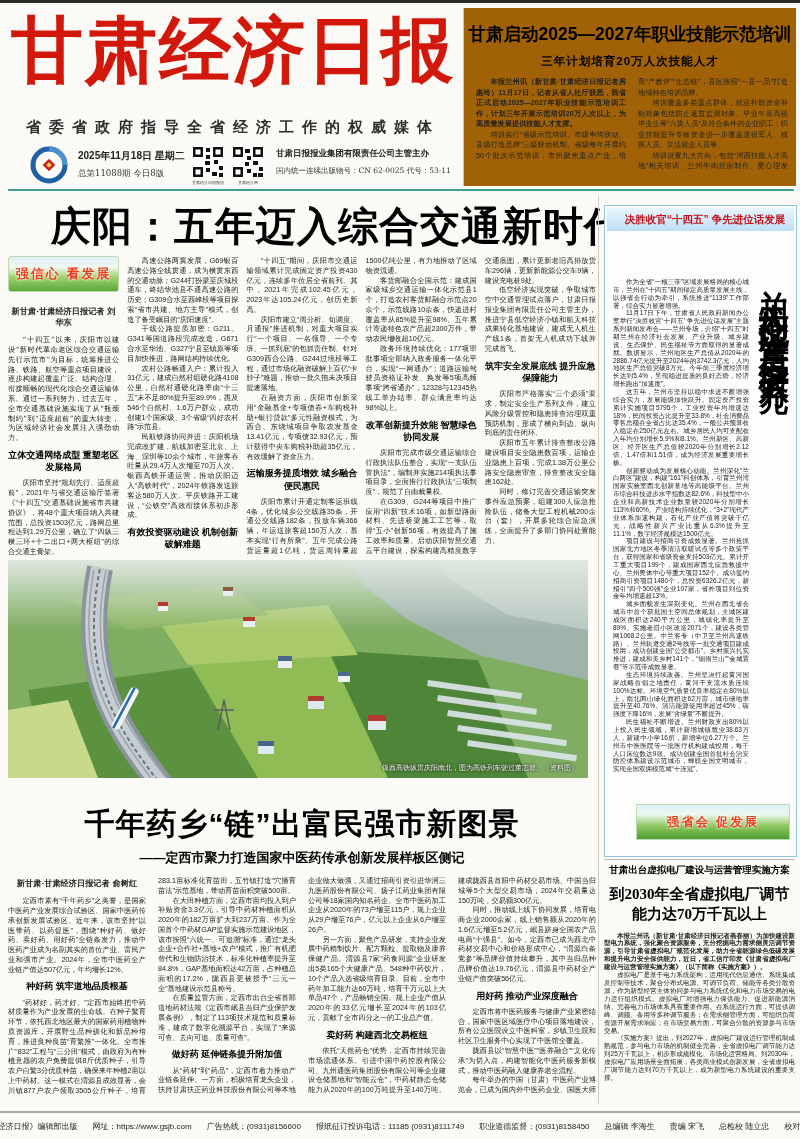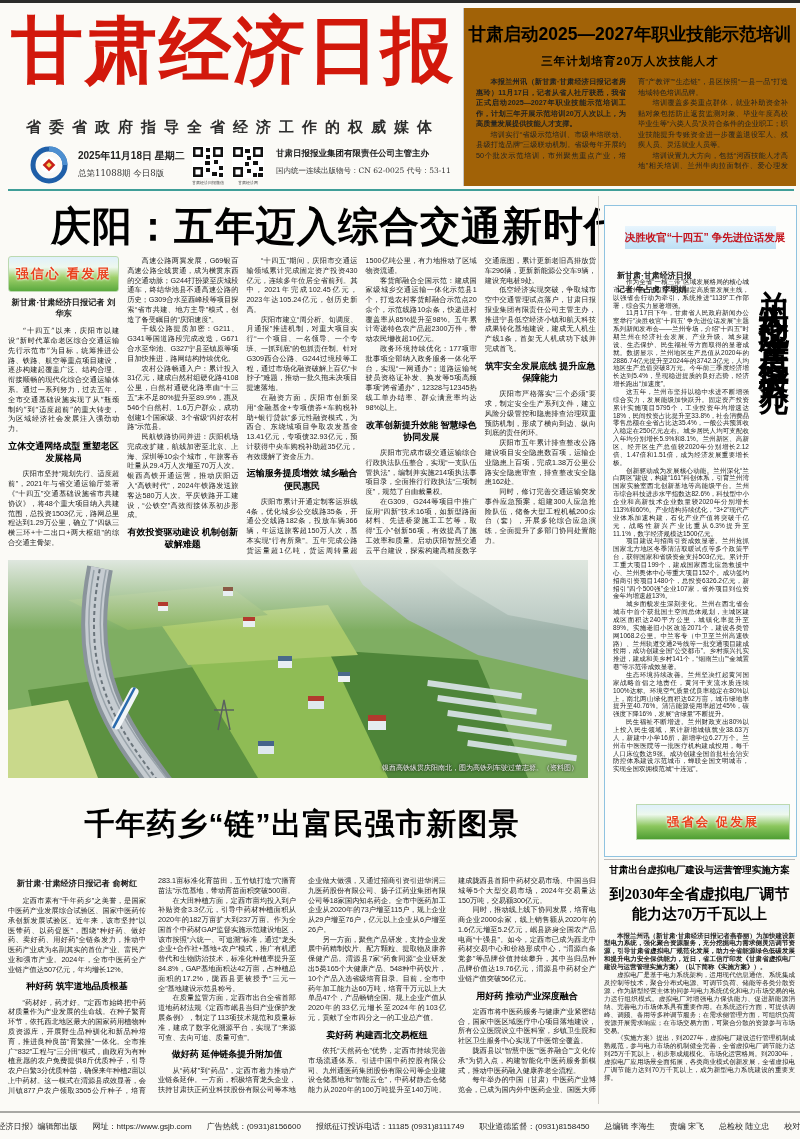--- a/index.html
+++ b/index.html
@@ -25,33 +25,33 @@
   
   .jobs-box{position:absolute;left:463px;top:8px;width:332px;height:178px;border-left:1px solid #c6c6c6;background:#a16207;}
   .jobs-headline{margin-top:14px;text-align:center;font-size:17.5px;font-weight:900;letter-spacing:0;white-space:nowrap;color:#000;}
   .jobs-subhead{margin-top:8px;text-align:center;font-size:11.5px;font-weight:bold;color:#000;letter-spacing:1px;}
   .jobs-body{margin:8px 8px 0 12px;height:96px;column-count:2;column-gap:12px;column-fill:auto;overflow:hidden;font-size:7.2px;line-height:1.46;text-align:justify;color:#222;}
   p{margin:0;text-indent:2em;}
   .lead{font-weight:bold;}
   
   .qy-headline{position:absolute;left:8px;top:199px;width:588px;text-align:center;font-size:40px;font-weight:900;letter-spacing:1px;color:#000;white-space:nowrap;margin-left:36px;}
   .qy-flow{position:absolute;left:8px;top:256px;width:588px;height:302px;column-count:5;column-gap:8px;column-fill:auto;overflow:hidden;font-size:7.2px;line-height:1.36;text-align:justify;color:#222;}
-  .banner-green{height:34px;border:1px solid #bcd9b0;border-radius:3px;background:linear-gradient(180deg,#dff0fa 0%,#eef8ee 30%,#9fd06a 60%,#5aa93e 100%);display:flex;align-items:center;justify-content:center;margin-bottom:5px;break-inside:avoid;}
+  .banner-green{height:34px;border:1px solid #bcd9b0;border-radius:3px;background:linear-gradient(180deg,#dff0fa 0%,#eef8ee 30%,#9fd06a 60%,#5aa93e 100%);display:flex;align-items:center;justify-content:center;margin-bottom:14px;break-inside:avoid;}
   .banner-green span{color:#e8401c;font-weight:900;font-size:13px;letter-spacing:2px;text-shadow:0 0 2px #fff,0 0 3px #fff;}
   .qy-byline{text-indent:0;text-align:center;font-family:"DejaVu Serif",serif;font-size:8.2px;font-weight:bold;margin:4px 0 7px;}
   .intro{font-family:"DejaVu Serif",serif;color:#151515;}
   .sec-head{font-size:9px;font-weight:900;text-align:center;margin:6px 0 5px;break-inside:avoid;color:#000;}
   
   .photo{position:absolute;left:8px;top:560px;width:580px;height:218px;overflow:hidden;background:#9db88a;}
   .photo svg{display:block;}
   .photo-caption{position:absolute;right:10px;bottom:5px;font-size:7px;color:#f4f6f2;text-shadow:0 0 3px #1e2a1a,0 0 2px #1e2a1a;}
   
   .divider-v{position:absolute;left:598px;top:196px;width:1px;height:908px;background:#cfccc6;}
   .sidebar{position:absolute;left:604px;top:205px;width:191px;height:650px;border:1px solid #8fc3e0;background:#fdfdfb;}
-  .sb-kicker{margin:20px;height:23px;background:linear-gradient(180deg,#e8f5fd 0%,#bcdff5 100%);display:flex;align-items:center;justify-content:center;font-size:10.5px;font-weight:900;color:#c3121b;white-space:nowrap;padding-left:9px;}
+  .sb-kicker{margin:2px;height:23px;background:linear-gradient(180deg,#e8f5fd 0%,#bcdff5 100%);display:flex;align-items:center;justify-content:center;font-size:10.5px;font-weight:900;color:#c3121b;white-space:nowrap;padding-left:9px;}
   .sb-byline{margin:7px 12px 0;font-family:"DejaVu Serif",serif;font-size:8px;line-height:1.7;font-weight:bold;color:#222;}
   .sb-body{position:absolute;left:8px;top:72px;width:136px;height:534px;overflow:hidden;font-size:6.5px;line-height:1.21;text-align:justify;color:#222;}
   .sb-vhead{position:absolute;right:3px;top:60px;height:566px;writing-mode:vertical-rl;text-orientation:upright;font-size:30px;font-weight:900;letter-spacing:7px;line-height:1.25;color:#000;}
   .banner-green2{position:absolute;right:6px;bottom:16px;width:152px;height:34px;border:1px solid #bcd9b0;background:linear-gradient(180deg,#def0fa 0%,#edf8ed 28%,#8cc75e 62%,#4f9e33 100%);display:flex;align-items:center;justify-content:center;text-align:center;}
   .banner-green2 span{color:#e8401c;font-weight:900;font-size:12.5px;letter-spacing:2px;text-shadow:0 0 2px #fff,0 0 3px #fff;}
   
   .divider-h{position:absolute;left:604px;top:859px;width:191px;height:1px;background:#bbb;}
   .power{position:absolute;left:604px;top:864px;width:191px;height:238px;}
   .p-kicker{text-align:center;font-size:9.5px;font-weight:900;letter-spacing:0;white-space:nowrap;color:#000;}
   .p-headline{font-family:"Liberation Serif",serif;font-weight:bold;font-size:15px;line-height:1.35;text-align:center;margin:7px 2px 7px;color:#000;}
@@ -236,24 +236,20 @@
       </g>
 
       <path d="M 210,170 L 216,140 L 222,170 M 206,150 L 226,150" stroke="#5a615f" stroke-width="1.5" fill="none"></path>
     </svg>
     <div class="photo-caption">银西高铁纵贯庆阳南北，图为高铁列车驶过董志塬。（资料图）</div>
   </div>
 
   <div class="divider-v"></div>
   <div class="sidebar">
     <div class="sb-kicker">决胜收官“十四五” 争先进位话发展</div>
-    <div class="sb-byline">
-      <div>新甘肃·甘肃经济日报</div>
-      <div>记者 牛占虎 李明娟</div>
-    </div>
     <div class="sb-body">
       <p>作为全省“一核三带”区域发展格局的核心城市，兰州在“十四五”期间锚定高质量发展主线，以强省会行动为牵引，系统推进“1139”工作部署，综合实力显著增强。</p>
       <p>11月17日下午，甘肃省人民政府新闻办公室举行“决胜收官‘十四五’ 争先进位话发展”主题系列新闻发布会——兰州专场，介绍“十四五”时期兰州在经济社会发展、产业升级、城乡建设、生态保护、民生福祉等方面取得的显著成就。数据显示，兰州地区生产总值从2020年的2886.74亿元提升至2024年的3742.3亿元，人均地区生产总值突破8万元。今年前三季度经济增长达到5.4%，呈现稳进提质的良好态势，经济增长跑出“加速度”。</p>
       <p>这五年，兰州市坚持以稳中求进不断增强综合实力，发展能级加快跃升。固定资产投资累计实施项目5795个，工业投资年均增速达18%，民间投资占比提升至33.8%，社会消费品零售总额在全省占比达35.4%，一般公共预算收入稳定在250亿元左右。城乡居民人均可支配收入年均分别增长5.9%和8.1%。兰州新区、高新区、经开区生产总值较2020年分别增长2.12倍、1.47倍和1.51倍，成为经济发展重要增长极。</p>
       <p>创新驱动成为发展核心动能。兰州深化“兰白两区”建设，构建“161”科创体系，引育兰州湾国家实验室西北创新基地等高能级平台。兰州市综合科技进步水平指数达82.6%，科技型中小企业和高新技术企业数量较2020年分别增长113%和60%。产业结构持续优化，“3+2”现代产业体系加速构建，石化产业产值将突破千亿元，战略性新兴产业比重从6.3%提升至11.1%，数字经济规模达1500亿元。</p>
       <p>项目建设与招商引资成效显著。兰州抢抓国家北方地区冬季清洁取暖试点等多个政策平台，获得国家和省级资金支持503亿元。累计开工重大项目199个，建成国家西北应急救援中心、兰州奥体中心等重大项目152个。成功签约招商引资项目1480个，总投资6326.2亿元，新招引“四个500强”企业107家，省外项目到位资金年均增速超13%。</p>
       <p>城乡面貌发生深刻变化。兰州在西北省会城市中首个获批国土空间总体规划，主城区建成区面积达240平方公里，城镇化率提升至89%。实施老旧小区改造2071个，建设各类管网1068.2公里。中兰客专（中卫至兰州高速铁路）、兰州轨道交通2号线等一批交通项目建成投用，成功创建全国“公交都市”。乡村振兴扎实推进，建成和美乡村141个，“烟雨兰山”“金城置巷”等示范带成效显著。</p>
       <p>生态环境持续改善。兰州坚决扛起黄河国家战略首倡之地责任，黄河干支流水质连续100%达标。环境空气质量优良率稳定在80%以上，南北两山绿化面积达62万亩，城市绿地率提升至40.76%。清洁能源使用率超过45%，碳强度下降16%，发展“含绿量”不断提升。</p>
       <p>民生福祉不断增进。兰州财政支出80%以上投入民生领域，累计新增城镇就业38.63万人，新建中小学16所，新增学位6.27万个。兰州市中医医院等一批医疗机构建成投用，每千人口床位数达9张。成功创建全国首批社会治安防控体系建设示范城市，蝉联全国文明城市，实现全国双拥模范城“十连冠”。</p>
     </div>
@@ -268,20 +264,21 @@
     <div class="p-kicker">甘肃出台虚拟电厂建设与运营管理实施方案</div>
     <div class="p-headline">到2030年全省虚拟电厂调节能力达70万千瓦以上</div>
     <div class="p-body">
       <p class="lead">本报兰州讯（新甘肃·甘肃经济日报记者燕春丽）为加快建设新型电力系统，强化聚合资源服务，充分挖掘电力需求侧灵活调节资源，引导甘肃省虚拟电厂规范化发展，助力全省能源绿色低碳发展和提升电力安全保供能力，近日，省工信厅印发《甘肃省虚拟电厂建设与运营管理实施方案》（以下简称《实施方案》）。</p>
       <p>虚拟电厂是基于电力系统架构，运用现代信息通信、系统集成及控制等技术，聚合分布式电源、可调节负荷、储能等各类分散资源，作为新型经营主体协同参与电力系统优化和电力市场交易的电力运行组织模式。虚拟电厂对增强电力保供能力、促进新能源消纳、完善电力市场体系具有重要作用。在系统运行方面，可提供调峰、调频、备用等多种调节服务；在需求侧管理方面，可组织负荷资源开展需求响应；在市场交易方面，可聚合分散的资源参与市场交易。</p>
       <p>《实施方案》提出，到2027年，虚拟电厂建设运行管理机制成熟规范，参与电力市场的机制健全完善，全省虚拟电厂调节能力达到25万千瓦以上，初步形成规模化、市场化运营格局。到2030年，虚拟电厂应用场景全面拓展，各类商业模式创新发展，全省虚拟电厂调节能力达到70万千瓦以上，成为新型电力系统建设的重要支撑。</p>
     </div>
   </div>
 
   <div class="dx-headline">千年药乡“链”出富民强市新图景</div>
+  <div class="dx-deck">——定西市聚力打造国家中医药传承创新发展样板区侧记</div>
   <div class="dx-flow">
     <p class="dx-byline">新甘肃·甘肃经济日报记者 俞树红</p>
     <p>定西市素有“千年药乡”之美誉，是国家中医药产业发展综合试验区、国家中医药传承创新发展试验区。近年来，该市坚持“以医带药、以药促医”，围绕“种好药、做好药、卖好药、用好药”全链条发力，推动中医药产业成为名副其实的首位产业、富民产业和强市产业。2024年，全市中医药全产业链产值达507亿元，年均增长12%。</p>
     <div class="sec-head">种好药 筑牢道地品质根基</div>
     <p>“药材好，药才好。”定西市始终把中药材质量作为产业发展的生命线。在种子繁育环节，依托西北地区最大的国家药用植物种质资源库，开展野生品种驯化和新品种培育，推进良种良苗“育繁推”一体化。全市推广“832”工程与“三分田”模式，由政府为有种植意愿的农户免费提供8斤优质种子，引导农户自繁3分优质种苗，确保来年种植2亩以上中药材。这一模式在渭源县成效显著，会川镇877户农户领取3505公斤种子，培育283.1亩标准化育苗田，五竹镇打造“穴播育苗法”示范基地，带动育苗面积突破500亩。</p>
     <p>在大田种植方面，定西市亩均投入到户补贴资金3.3亿元，引导中药材种植面积从2020年的182万亩扩大到237万亩。作为全国首个中药材GAP监督实施示范建设地区，该市按照“六统一、可追溯”标准，通过“龙头企业+合作社+基地+农户”模式，推广有机肥替代和生物防治技术，标准化种植率提升至84.8%，GAP基地面积达42万亩，占种植总面积的17.2%，陇西县更被授予“三元一全”基地建设示范县称号。</p>
     <p>在质量监管方面，定西市出台全省首部道地药材法规《定西市岷县当归产业保护发展条例》，制定了113项技术规范和质量标准，建成了数字化溯源平台，实现了“来源可查、去向可追、质量可查”。</p>
     <div class="sec-head">做好药 延伸链条提升附加值</div>
     <p>从“药材”到“药品”，定西市着力推动产业链条延伸。一方面，积极培育龙头企业，扶持甘肃扶正药业科技股份有限公司等本地企业做大做强，又通过招商引资引进华润三九医药股份有限公司、扬子江药业集团有限公司等18家国内知名药企。全市中医药加工企业从2020年的73户增至115户，规上企业从29户增至76户，亿元以上企业从6户增至26户。</p>
     <p>另一方面，聚焦产品研发，支持企业发展中药精制饮片、配方颗粒、提取物及康养保健产品。渭源县7家“药食同源”企业研发出5类165个大健康产品、548种中药饮片，10个产品入选省级培育目录。目前，全市中药年加工能力达60万吨，培育千万元以上大单品47个，产品畅销全国。规上企业产值从2020年的33亿元增长至2024年的103亿元，贡献了全市四分之一的工业总产值。</p>

